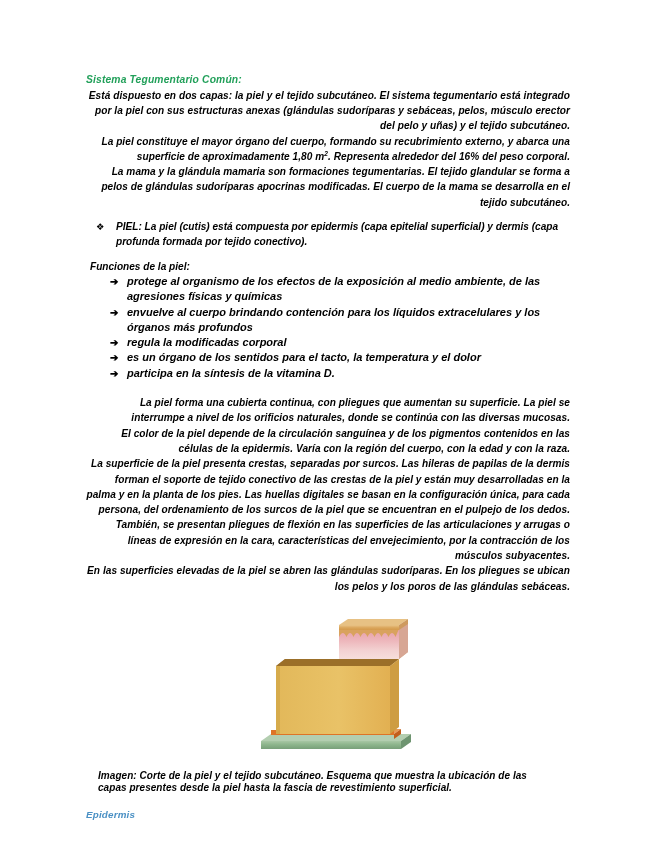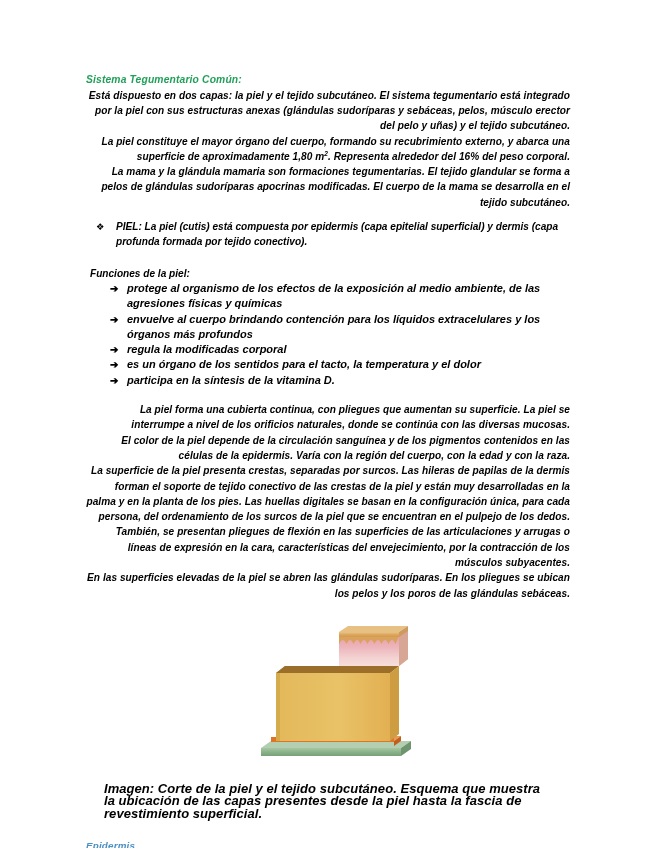--- a/index.html
+++ b/index.html
@@ -83,21 +83,21 @@
     font-weight: bold;
     font-size: 10.1px;
     line-height: 15.3px;
   }
 
   .subheading {
     font-style: italic;
     font-weight: bold;
     font-size: 10.1px;
     line-height: 15.3px;
-    margin: 16px 0 0 4px;
+    margin: 9px 0 0 4px;
   }
 
   
   .arrow-list {
     list-style: none;
     margin: 0;
     padding: 0;
   }
   .arrow-item {
     display: flex;
@@ -133,24 +133,24 @@
     left: 165px;
     top: 8px;
     width: 170px;
     height: 138px;
   }
 
   
   .caption {
     font-style: italic;
     font-weight: bold;
-    font-size: 13px;
+    font-size: 10px;
     line-height: 12.4px;
     color: #000000;
-    margin: 18px;
+    margin: 12px;
     letter-spacing: 0.05px;
   }
   .caption-link {
     font-style: italic;
     font-weight: bold;
     font-size: 9.8px;
     line-height: 15px;
     color: #4A90C4;
     margin: 3px 0 0 0;
     letter-spacing: 0.2px;

